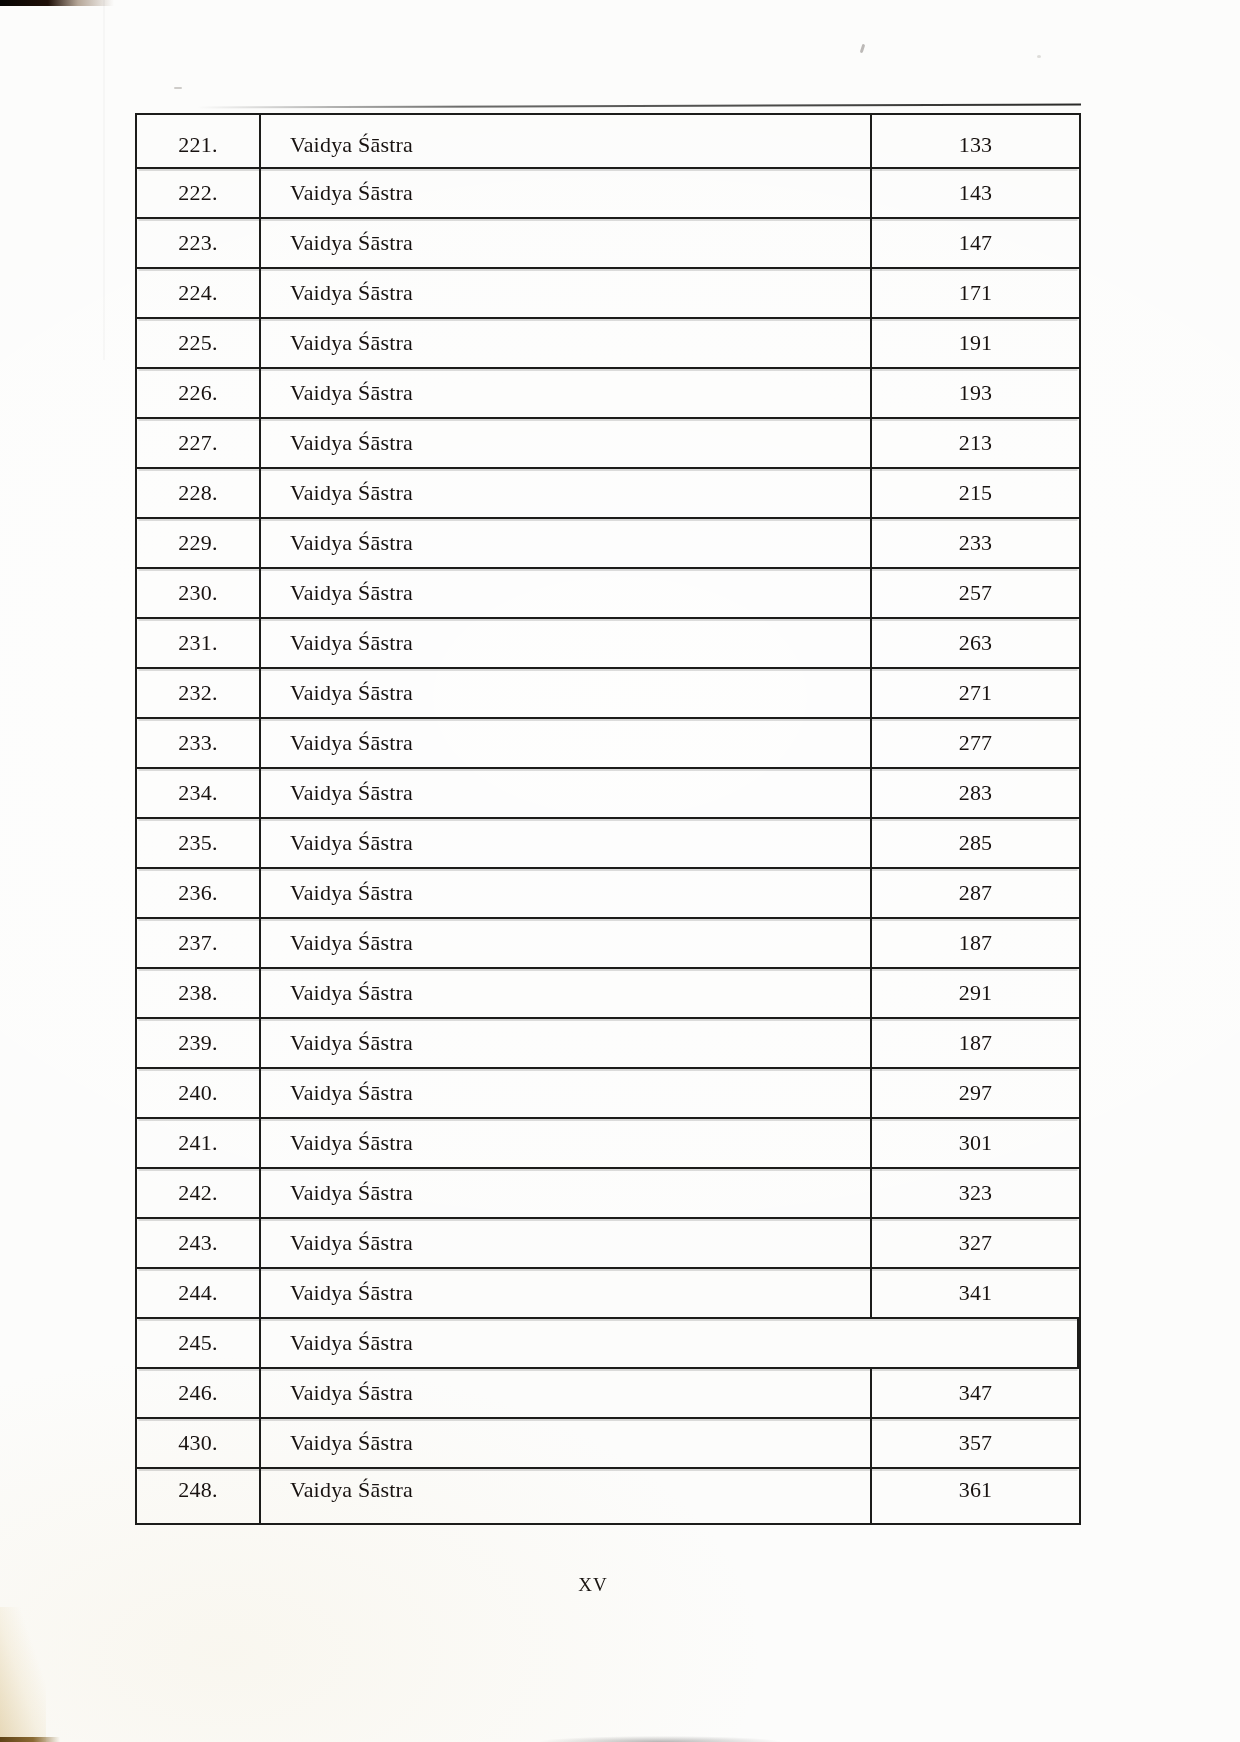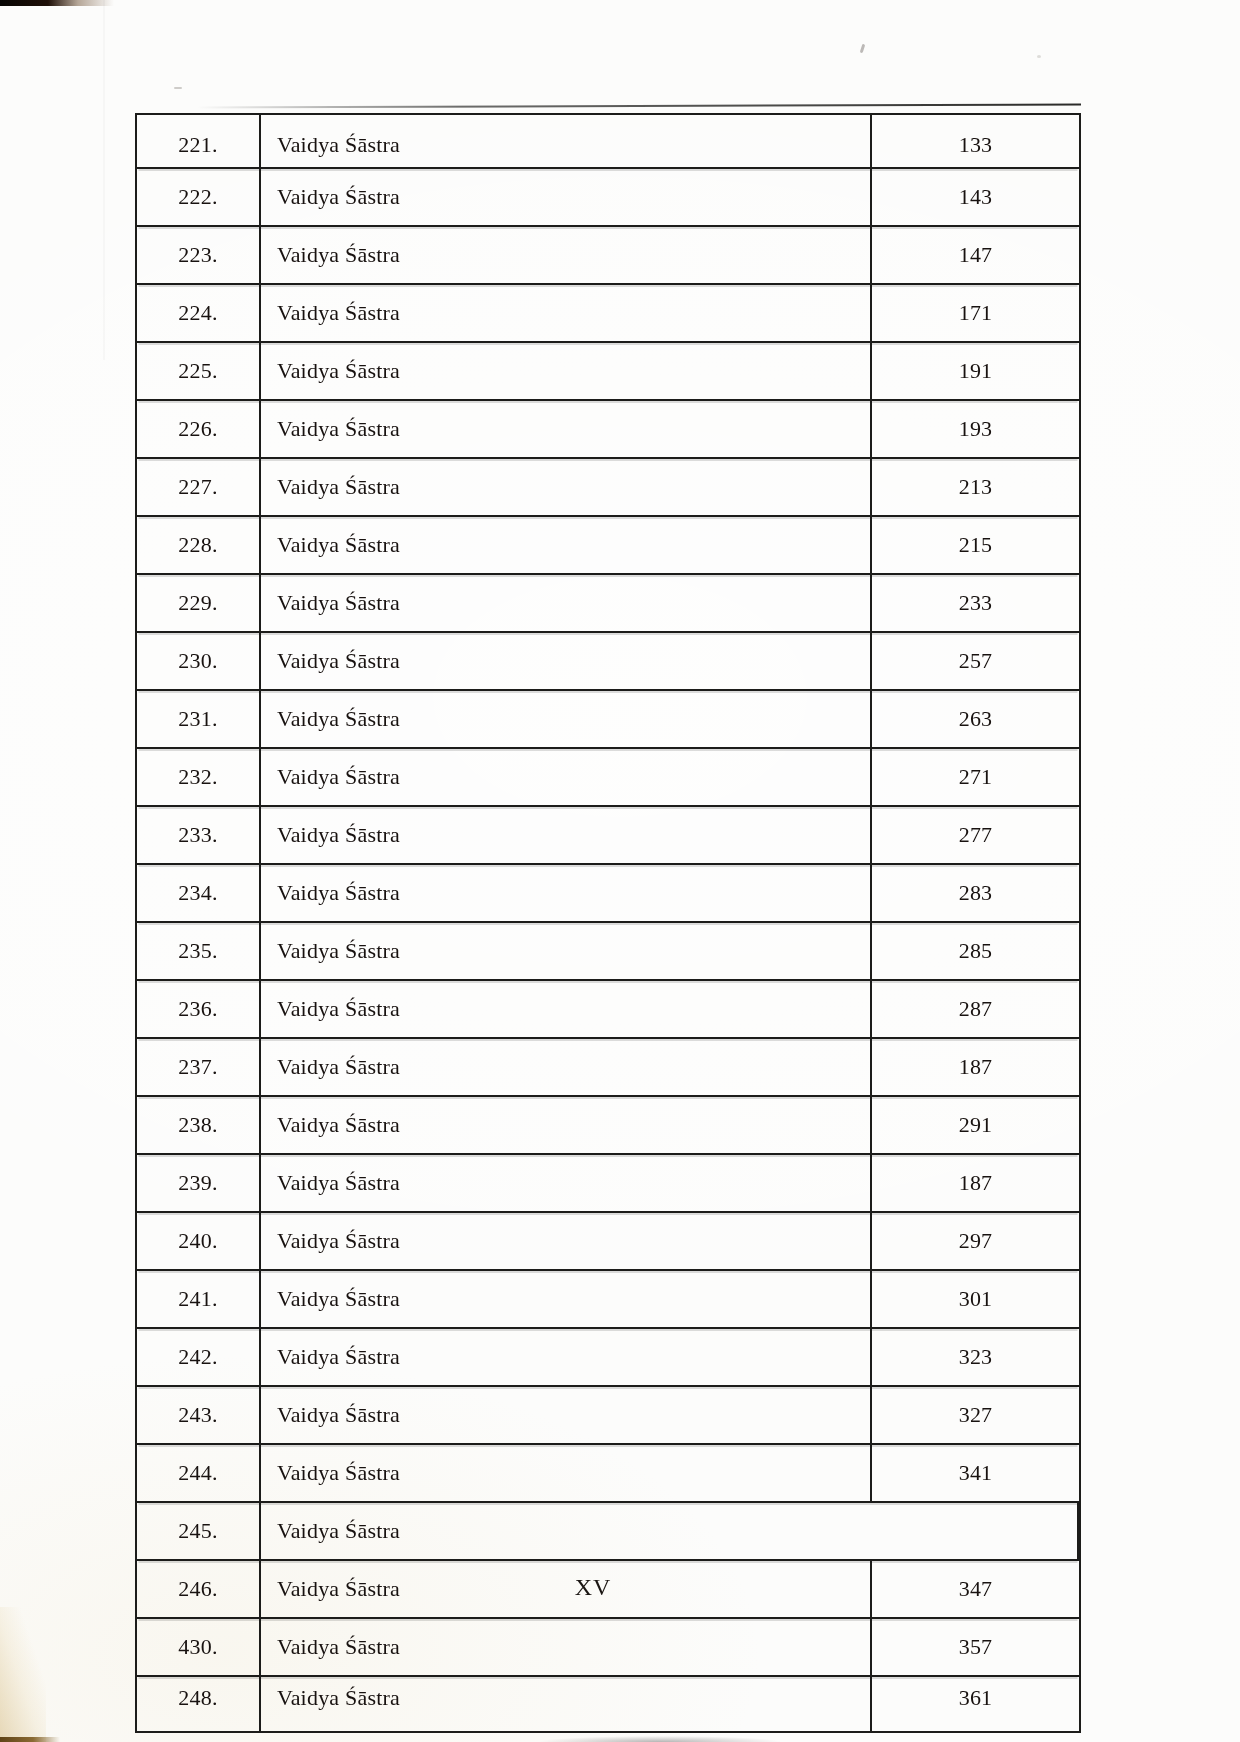--- a/index.html
+++ b/index.html
@@ -34,21 +34,21 @@
   .contents-table::before{ 
     content:"";
     position:absolute;
     left:60px; right:-2px; top:-10px; height:2px;
     background:linear-gradient(90deg, transparent, rgba(30,30,28,0.65) 30%, rgba(20,20,18,0.9));
     transform:rotate(-0.18deg);
   }
   .t-row{
     display:flex;
     align-items:stretch;
-    height:58px;
+    height:50px;
     border-bottom:2px solid var(--border);
     box-shadow:0 3.5px 0 -1.5px rgba(45,45,42,0.16);
   }
   .t-row.first-row{ height:54px; }
   .t-row.last-row{ height:54px; border-bottom:none; box-shadow:none; }
   .cell{
     display:flex;
     align-items:center;
     font-size:22px;
     color:var(--ink);
@@ -56,34 +56,34 @@
   }
   .first-row .cell{ align-items:flex-end; padding-bottom:9px; }
   .last-row .cell{ align-items:flex-start; padding-top:8px; }
   .cell-serial{
     width:124px;
     justify-content:center;
     border-right:2px solid var(--border);
   }
   .cell-title{
     flex:1;
-    padding-left:16px;
+    padding-left:29px;
     border-right:2px solid var(--border);
   }
   .cell-page{
     width:207px;
     justify-content:center;
   }
 
   
   .footer-page-number{
     position:absolute;
     top:1574px; left:593px;
     transform:translateX(-50%);
-    font-size:24px;
+    font-size:19px;
     color:#1b1613;
     letter-spacing:1px;
   }
 
   
   .artifact{ position:absolute; pointer-events:none; }
   .artifact-top-left-streak{
     left:0; top:0; width:120px; height:6px;
     background:linear-gradient(90deg, #070503 0%, #1f1008 40%, rgba(95,62,30,0.45) 65%, transparent 95%);
     border-radius:0 0 8px 0;

